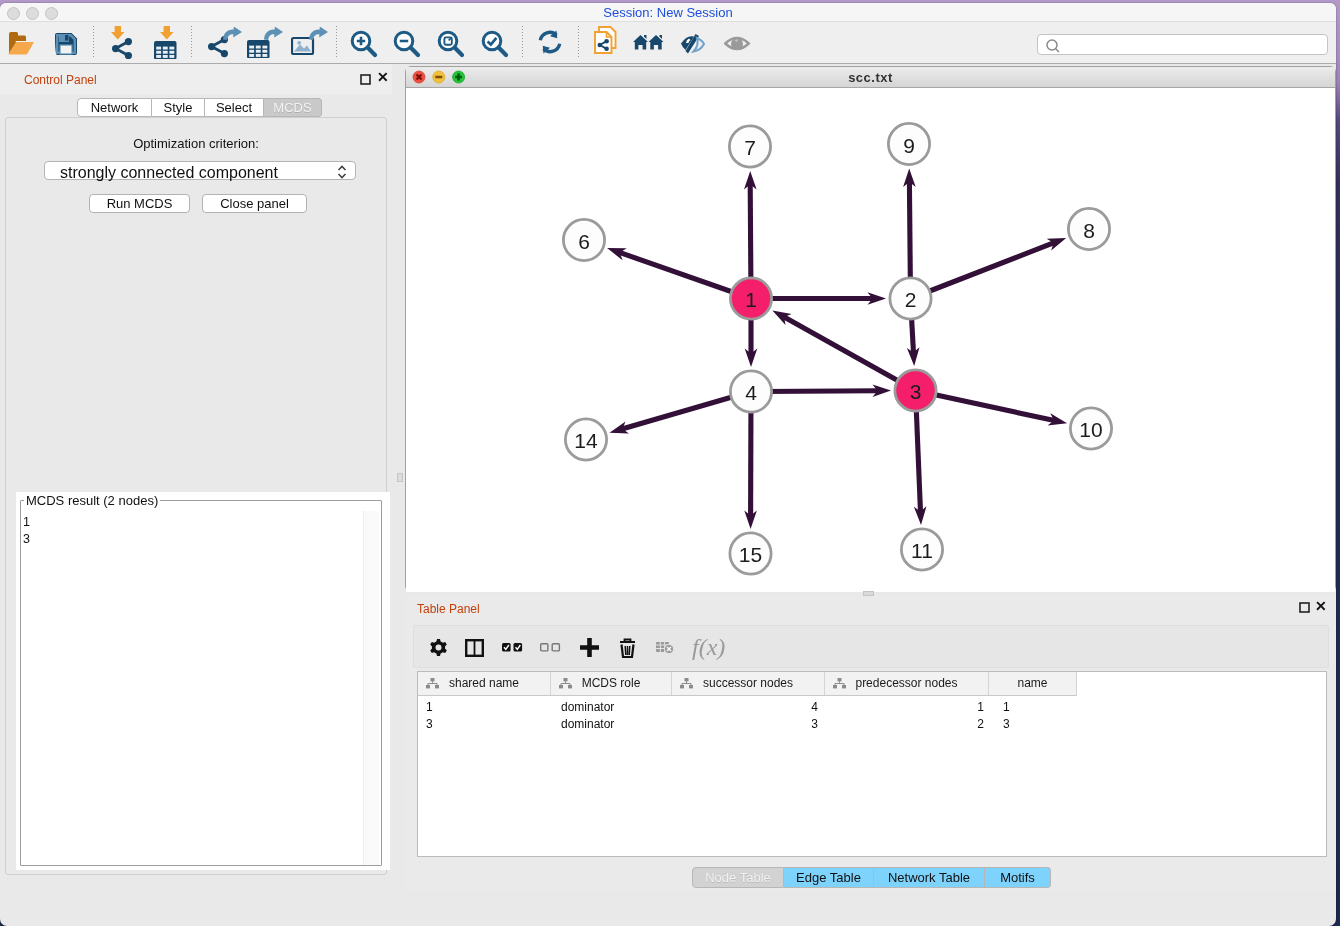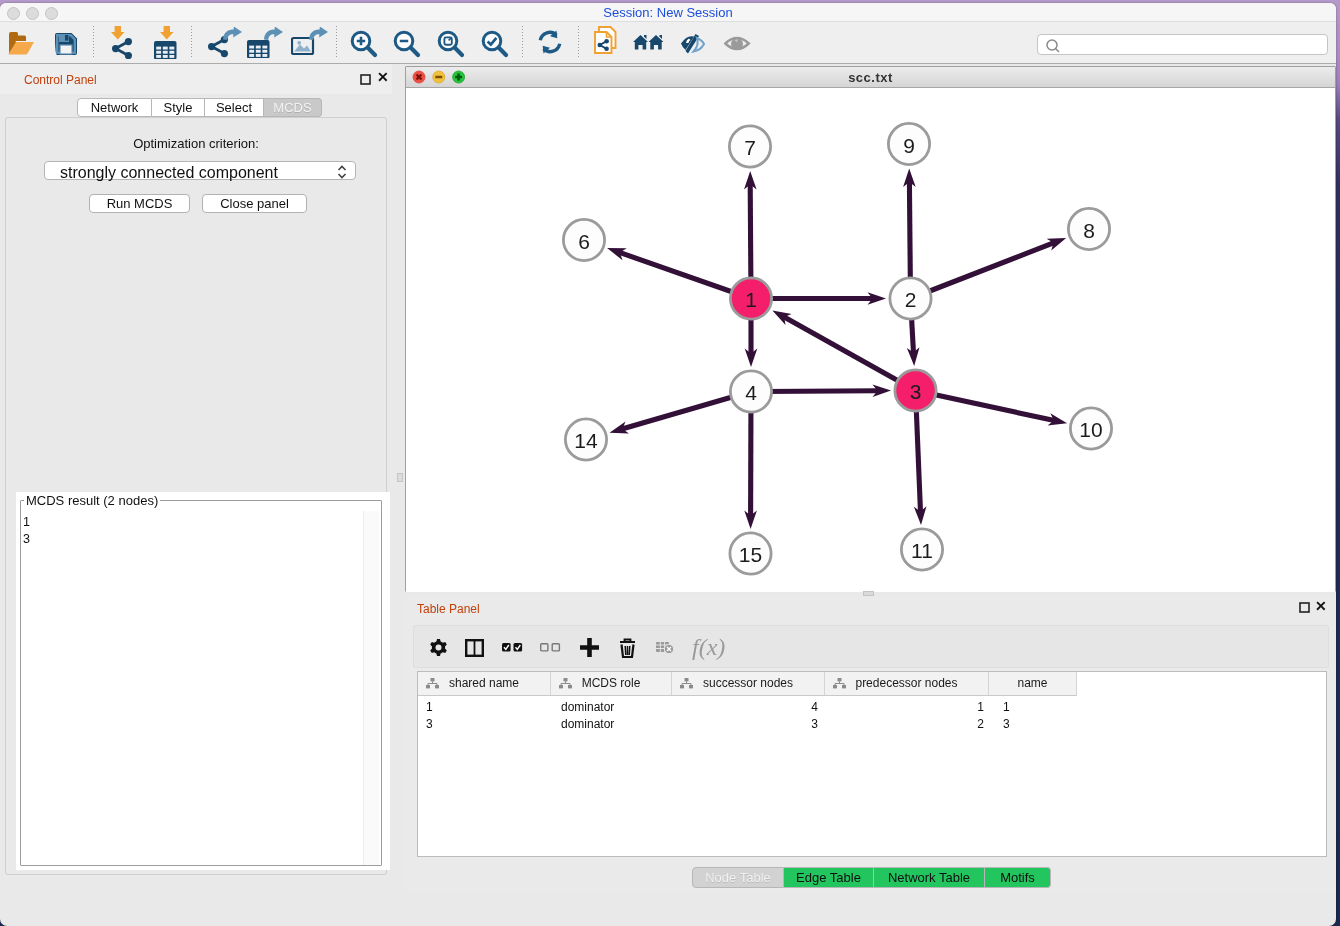--- a/index.html
+++ b/index.html
@@ -10,29 +10,29 @@
 .tl{position:absolute;top:4px;width:13px;height:13px;border-radius:50%;background:#dcdcdc;border:1px solid #c3c3c3}
 #title-txt{position:absolute;top:2px;width:100%;text-align:center;font-size:13px;color:#1d4ed8}
 #toolbar{position:absolute;left:0;top:19px;width:100%;height:42px;background:#efefef;border-bottom:1px solid #ababab}
 .tbi{position:absolute;top:7px}
 .tsep{position:absolute;top:4px;height:33px;width:1px;background-image:linear-gradient(#9a9a9a 33%,rgba(0,0,0,0) 0%);background-size:1px 3px}
 #searchbox{position:absolute;left:1037px;top:12px;width:291px;height:21px;background:#fff;border:1px solid #c4c4c4;border-radius:4px}
 #cpanel{position:absolute;left:0;top:61px;width:392px;height:828px;background:#e9e9e9}
 #cphead{position:absolute;left:0;top:0;width:100%;height:30px;background:#eeeeee}
 .paneltitle{font-size:12px;color:#c2410c}
 .tabrow .tab{position:absolute;top:0;height:19px;background:#fff;border:1px solid #b7b7b7;border-left:none;font-size:13px;color:#111;text-align:center;line-height:18px}
-#netwin{position:absolute;left:405px;top:63px;width:931px;height:526px;background:#fff;border:1px solid #a0a0a0;border-radius:1px}
+#netwin{position:absolute;left:405px;top:63px;width:931px;height:526px;background:#fff;border:1px solid #a0a0a0;border-radius:6px}
 #nettitle{position:absolute;left:0;top:0;width:100%;height:21px;background:linear-gradient(#ececec,#d5d5d5);border-bottom:1px solid #a6a6a6}
 #netcanvas{position:absolute;left:0px;top:22px;width:929px;height:503px;background:#fff;overflow:hidden}
 #tpanel{position:absolute;left:405px;top:593px;width:932px;height:295px;background:#eaeaea}
 #ttoolbar{position:absolute;left:8px;top:29px;width:916px;height:43px;background:#e6e6e6;border:1px solid #dedede;border-radius:2px}
 #ttable{position:absolute;left:12px;top:75px;width:910px;height:186px;background:#fff;border:1px solid #bcbcbc}
 .th{position:absolute;top:0;height:23px;background:#f2f2f2;border-right:1px solid #d5d5d5;font-size:12px;color:#1a1a1a;text-align:center;line-height:23px}
 .td{position:absolute;font-size:12px;color:#111;height:16px;line-height:16px}
-.btab{position:absolute;top:0;height:21px;background:#22c55e;border:1px solid #b7b7b7;border-left:none;font-size:13px;color:#111;text-align:center;line-height:20px}
+.btab{position:absolute;top:0;height:21px;background:#7dd3fc;border:1px solid #b7b7b7;border-left:none;font-size:13px;color:#111;text-align:center;line-height:20px}
 #statusbar{position:absolute;left:0;top:889px;width:100%;height:32px;background:#efefef;border-top:1px solid #c0c0c0}
 .btn{background:#fff;border:1px solid #b2b2b2;border-radius:4px;font-size:13px;color:#111;text-align:center}
 </style></head>
 <body>
 <div id="app">
   <div id="titlebar">
     <div class="tl" style="left:7px"></div>
     <div class="tl" style="left:26px"></div>
     <div class="tl" style="left:45px"></div>
     <div id="title-txt">Session: New Session</div>

